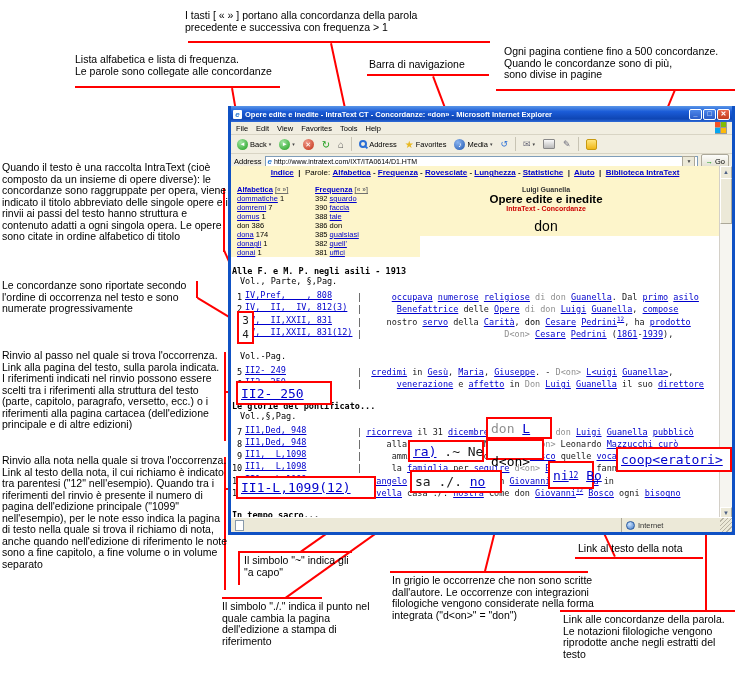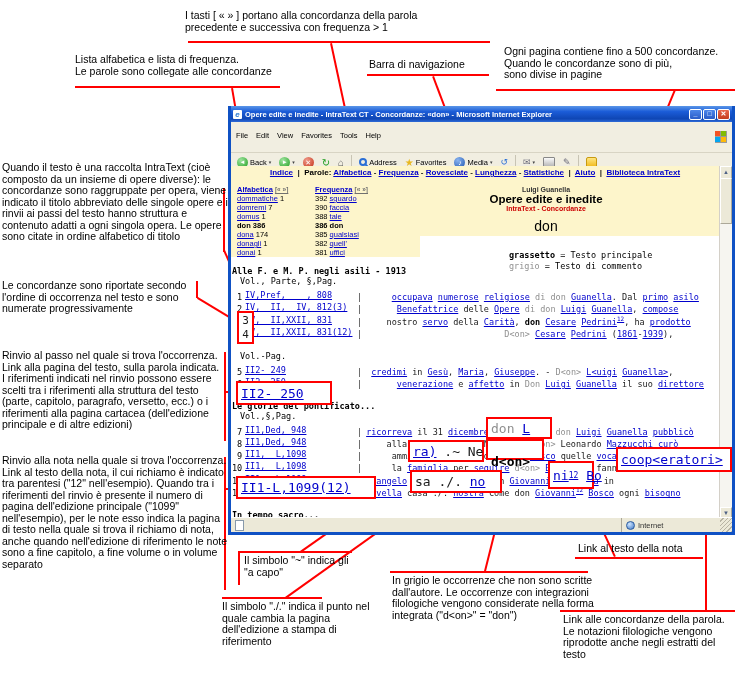--- a/index.html
+++ b/index.html
@@ -19,21 +19,21 @@
   .win{position:absolute;left:228px;top:106px;width:507px;height:429px;box-sizing:border-box;
        border:3px solid #0f51c4;border-top:none;background:#ece9d8;z-index:1;}
   .titlebar{height:16px;background:linear-gradient(180deg,#5a96e8 0%,#1b5cd8 35%,#0f46b4 80%,#2f6bd8 100%);
             display:flex;align-items:center;color:#fff;font-size:7.5px;font-weight:bold;padding:0 2px;}
   .wicon{width:9px;height:9px;background:#fff;border-radius:1px;color:#2a7ad2;font-size:8px;line-height:9px;
          text-align:center;font-style:italic;font-weight:bold;margin-right:3px;}
   .wtitle{flex:1;overflow:hidden;white-space:nowrap;text-overflow:ellipsis;}
   .wbtn{width:13px;height:11px;margin-left:1px;border:1px solid #fff;border-radius:2px;box-sizing:border-box;
         background:linear-gradient(#4d86ea,#2a5cc8);color:#fff;font-size:7px;line-height:8px;text-align:center;}
   .wbtn.close{background:linear-gradient(#e8674d,#c33d1f);}
-  .menubar{height:12px;display:flex;align-items:flex-start;font-size:7.5px;gap:16px;padding:9px 5px;
+  .menubar{height:12px;display:flex;align-items:center;font-size:7.5px;gap:16px;padding:0 5px;
            background:#f1eee1;border-bottom:1px solid #d8d4c4;}
   .mi{color:#000;}
   .winlogo{margin-left:auto;width:12px;height:12px;display:grid;grid-template-columns:5px 5px;grid-template-rows:5px 5px;gap:1px;background:#9a9a9a;padding:0;}
   .winlogo i{display:block;}
   .toolbar{height:18px;display:flex;align-items:center;font-size:7.5px;gap:2px;padding:0 3px;
            background:#f1eee1;border-bottom:1px solid #d8d4c4;}
   .tbtn{display:flex;align-items:center;gap:2px;padding:1px 3px;}
   .tsep{width:1px;height:14px;background:#c8c4b4;margin:0 2px;}
   .caret{font-size:5px;color:#444;}
   .ticon{display:inline-flex;align-items:center;justify-content:center;}
@@ -68,21 +68,21 @@
   .addr-drop{width:11px;height:9px;background:#ece9d8;border:1px solid #aca899;font-size:5px;line-height:8px;text-align:center;color:#444;}
   .go-btn{display:flex;align-items:center;gap:2px;padding:0 3px;height:12px;background:linear-gradient(#fdfdfb,#e2dfd0);border:1px solid #aca899;border-radius:2px;}
   .go-arrow{color:#1e9e1e;font-weight:bold;}
   
   .content{position:absolute;left:0;top:60px;width:501px;height:355px;background:#fff;overflow:hidden;}
   .yellow{position:absolute;background:#fdf5cb;}
   .navstrip{position:absolute;left:0;top:2px;width:488px;text-align:center;font-size:8px;font-weight:bold;white-space:pre;}
   .sl{color:#0000cc;text-decoration:underline;cursor:pointer;}
   .slb{font-weight:bold;}
   .sg{color:#909090;}
-  .sb{font-weight:bold;color:#000;margin-top:24px;}
+  .sb{font-weight:normal;color:#000;margin-top:24px;}
   .sp{color:#1a1a1a;}
   .wl{position:absolute;font-size:7.5px;line-height:9px;white-space:nowrap;}
   .wl .hdr a{font-weight:bold;}
   .wlnav{color:#707070;font-size:6.5px;text-decoration:underline;}
   .hdrblk{position:absolute;left:160px;top:20px;width:310px;text-align:center;}
   .hdr-author{font-size:7px;font-weight:bold;color:#333;}
   .hdr-title{font-size:11.5px;font-weight:bold;color:#000;}
   .hdr-sub{font-size:7px;font-weight:bold;color:#cc0000;}
   .hdr-word{font-size:14px;color:#000;margin-top:6px;}
   .legend{position:absolute;left:278px;top:84px;font-family:"DejaVu Sans Mono","Liberation Mono",monospace;font-size:8.5px;line-height:11px;white-space:pre;}
@@ -234,22 +234,20 @@
           </div>
       </div>
 
       <div class="hdrblk">
         <div class="hdr-author">Luigi Guanella</div>
         <div class="hdr-title">Opere edite e inedite</div>
         <div class="hdr-sub">IntraText - Concordanze</div>
         <div class="hdr-word">don</div>
       </div>
 
-      <div class="legend"><span class="sb">grassetto</span><span> = Testo principale</span>
-<span class="sg">grigio</span><span> = Testo di commento</span></div>
 
       <div class="conc">
           <div class="csec">
             <div class="ctitle">Alle F. e M. P. negli asili - 1913</div>
             <div class="ccols">Vol., Parte, §,Pag.</div>
             <div class="crows">
               <div class="crow"><span class="cnum">1</span><a class="cref">IV,Pref,    , 808</a><span class="cpipe">|</span><span><span class="sp">     </span><a class="sl">occupava</a><span class="sp"> </span><a class="sl">numerose</a><span class="sp"> </span><a class="sl">religiose</a><span class="sg"> di </span><span class="sg">don</span><span class="sp"> </span><a class="sl">Guanella</a><span class="sp">. Dal </span><a class="sl">primo</a><span class="sp"> </span><a class="sl">asilo</a></span></div>
               <div class="crow"><span class="cnum">2</span><a class="cref">IV,  II,  IV, 812(3)</a><span class="cpipe">|</span><span><span class="sp">      </span><a class="sl">Benefattrice</a><span class="sp"> delle </span><a class="sl">Opere</a><span class="sg"> di </span><span class="sg">don</span><span class="sp"> </span><a class="sl">Luigi</a><span class="sp"> </span><a class="sl">Guanella</a><span class="sp">, </span><a class="sl">compose</a></span></div>
               <div class="crow"><span class="cnum">3</span><a class="cref">IV,  II,XXII, 831</a><span class="cpipe">|</span><span><span class="sp">    nostro </span><a class="sl">servo</a><span class="sp"> della </span><a class="sl">Carità</a><span class="sp">, </span><span class="sb">don</span><span class="sp"> </span><a class="sl">Cesare</a><span class="sp"> </span><a class="sl">Pedrini</a><sup><a class="sl">12</a></sup><span class="sp">, ha </span><a class="sl">prodotto</a></span></div>
               <div class="crow"><span class="cnum">4</span><a class="cref">IV,  II,XXII, 831(12)</a><span class="cpipe">|</span><span><span class="sp">                           </span><span class="sg">D&lt;on&gt;</span><span class="sp"> </span><a class="sl">Cesare</a><span class="sp"> </span><a class="sl">Pedrini</a><span class="sp"> (</span><a class="sl">1861</a><span class="sp">-</span><a class="sl">1939</a><span class="sp">),</span></span></div>

